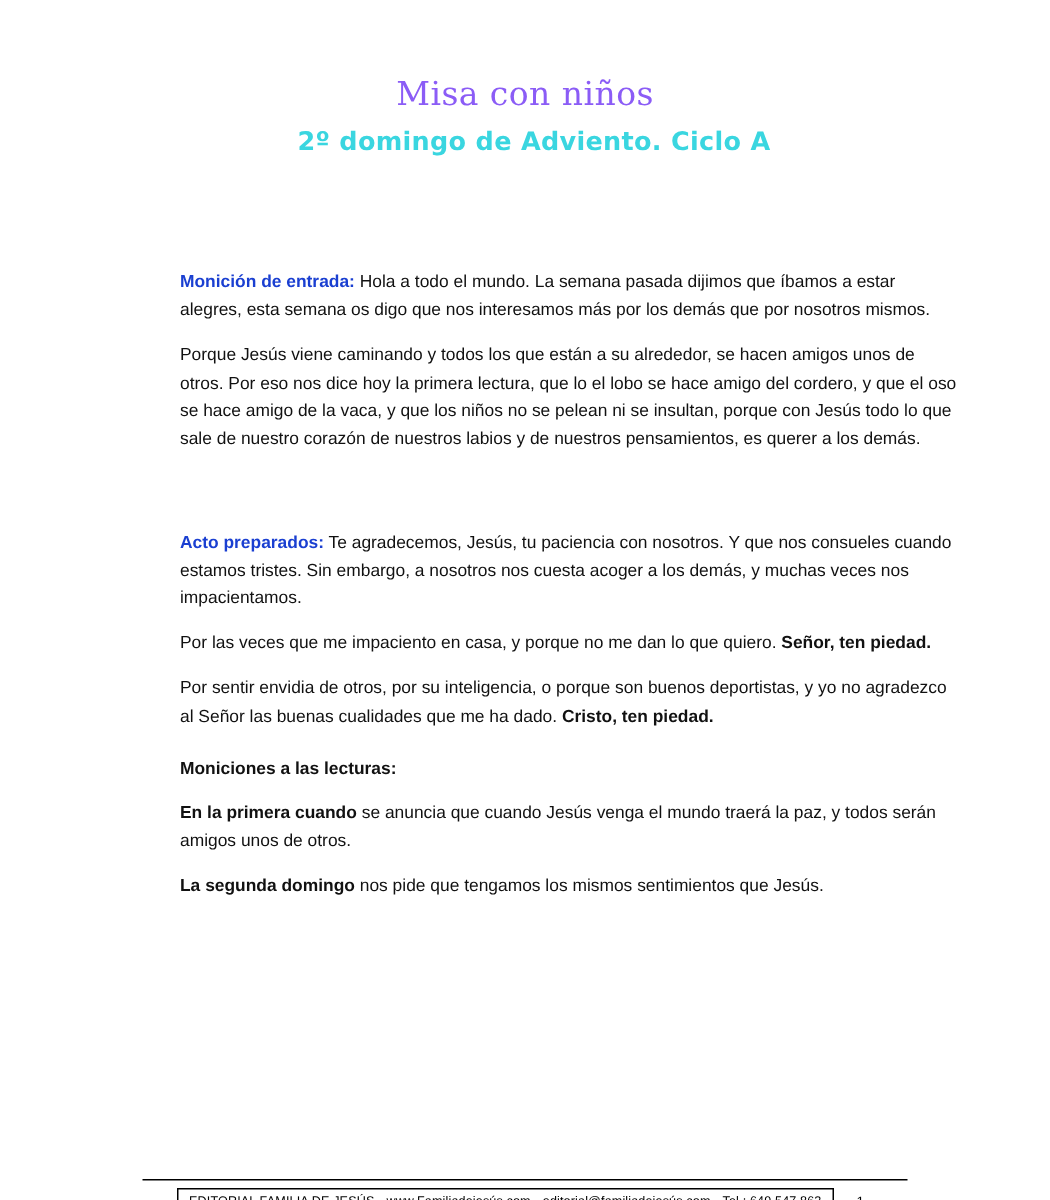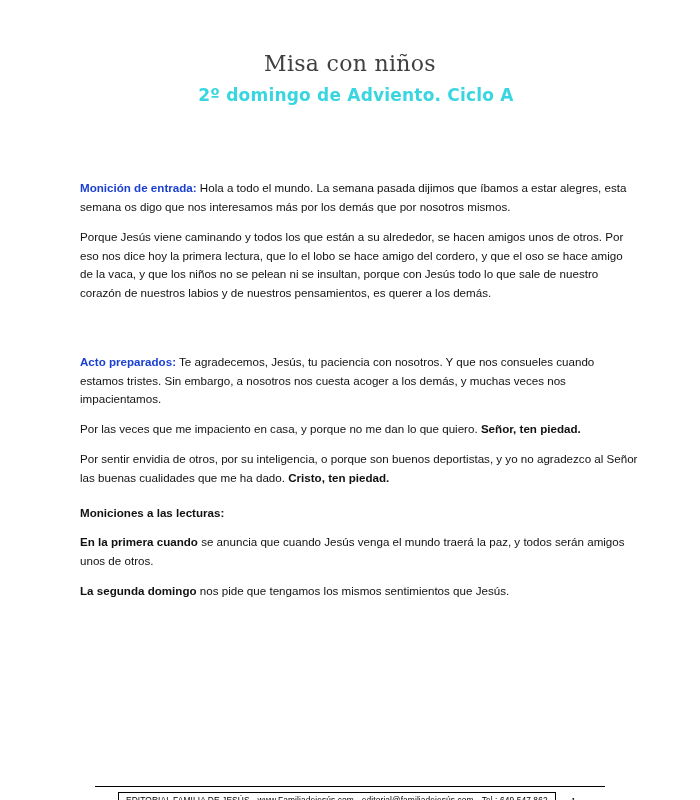--- a/index.html
+++ b/index.html
@@ -20,36 +20,36 @@
     height: 800px;
     box-sizing: border-box;
   }
   .title-block {
     text-align: center;
     margin-top: 52px;
   }
   .doc-title {
     font-family: "DejaVu Serif", serif;
     font-size: 22px;
-    color: #404040;
+    color: #8b5cf6;
     letter-spacing: 0.3px;
     line-height: 1.1;
   }
   .doc-subtitle {
     font-family: "DejaVu Sans", sans-serif;
     font-size: 17px;
     font-weight: bold;
     color: #3ad6e0;
     margin-top: 9px;
     letter-spacing: 0.2px;
     padding-left: 12px;
   }
   .content {
     margin: 0 auto;
-    padding-left: 80px;
+    padding-left: 120px;
     padding-right: 62px;
     margin-top: 74px;
   }
   .section {
     margin-bottom: 16px;
   }
   p.para {
     margin: 0 0 11px 0;
     font-family: "Liberation Sans", sans-serif;
     font-size: 11.6px;

